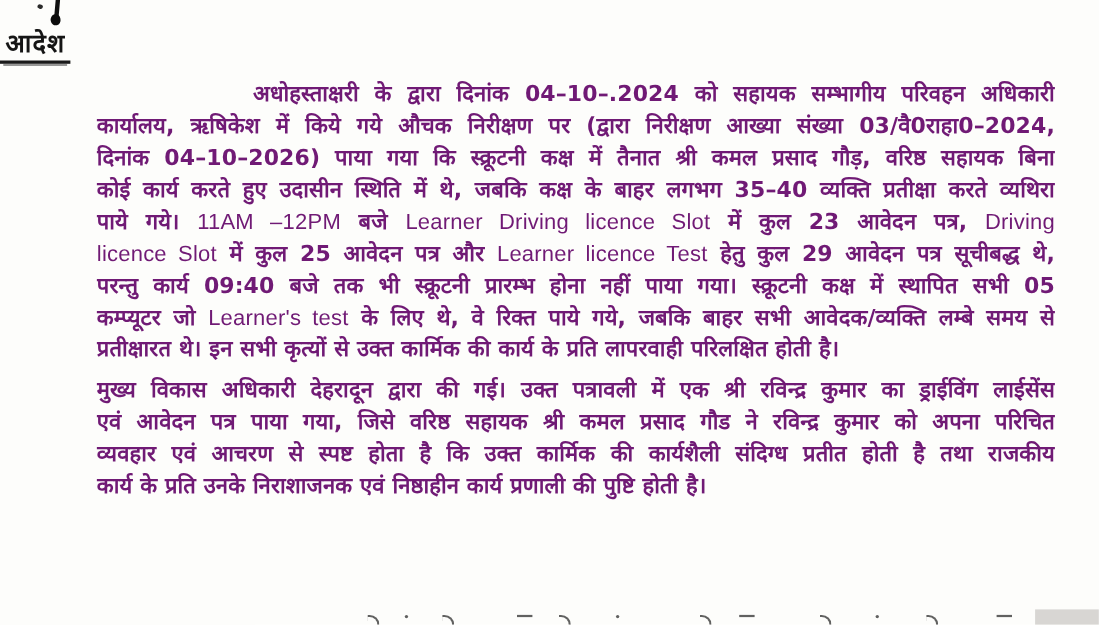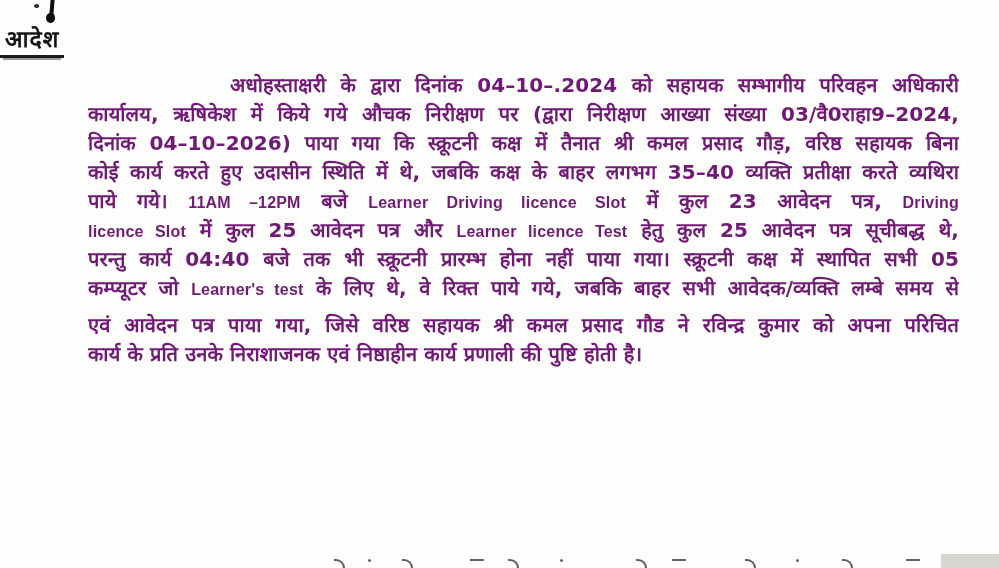--- a/index.html
+++ b/index.html
@@ -81,22 +81,22 @@
     white-space: normal;
     text-align: justify;
     text-align-last: justify;
   }
   .paragraph:nth-child(1) .line.first { text-indent: 142px; }
   .paragraph:nth-child(2) .line.first { text-indent: 120px; }
 
   .seg-dev { font-family: "DejaVu Sans", sans-serif; }
   .seg-lat {
     font-family: "Liberation Sans", "DejaVu Sans", sans-serif;
-    font-weight: 700;
-    font-size: 16px;
+    font-weight: 400;
+    font-size: 20px;
     letter-spacing: 0.2px;
   }
 
   
   .cutoff {
     position: absolute;
     left: 0; top: 556px;
     width: 999px; height: 12px;
     overflow: hidden;
     pointer-events: none;
@@ -137,30 +137,33 @@
 
   <span class="mark-dot"></span>
   <span class="mark-stroke"></span>
   <span class="mark-blob"></span>
 
   <h1 class="title"><span class="title-text">आदेश</span></h1>
 
   <div class="doc-body">
       <div class="paragraph">
         <div class="line first fill"><span class="seg-dev">अधोहस्ताक्षरी के द्वारा दिनांक 04–10–.2024 को सहायक सम्भागीय परिवहन अधिकारी</span></div>
-        <div class="line fill"><span class="seg-dev">कार्यालय, ऋषिकेश में किये गये औचक निरीक्षण पर (द्वारा निरीक्षण आख्या संख्या 03/वै0राहा9–2024,</span></div>
+        <div class="line fill"><span class="seg-dev">कार्यालय, ऋषिकेश में किये गये औचक निरीक्षण पर (द्वारा निरीक्षण आख्या संख्या 03/वै0राहा0–2024,</span></div>
         <div class="line fill"><span class="seg-dev">दिनांक 04–10–2026)  पाया गया कि स्क्रूटनी कक्ष में तैनात श्री कमल प्रसाद गौड़, वरिष्ठ सहायक बिना</span></div>
         <div class="line fill"><span class="seg-dev">कोई कार्य करते हुए उदासीन स्थिति में थे, जबकि कक्ष के बाहर लगभग 35–40 व्यक्ति प्रतीक्षा करते व्यथिरा</span></div>
         <div class="line fill"><span class="seg-dev">पाये गये। </span><span class="seg-lat">11AM –12PM</span><span class="seg-dev"> बजे </span><span class="seg-lat">Learner Driving licence Slot</span><span class="seg-dev"> में कुल 23 आवेदन पत्र, </span><span class="seg-lat">Driving</span></div>
-        <div class="line fill"><span class="seg-lat">licence Slot</span><span class="seg-dev"> में कुल 25 आवेदन पत्र और </span><span class="seg-lat">Learner licence Test</span><span class="seg-dev"> हेतु कुल 25 आवेदन पत्र सूचीबद्ध थे,</span></div>
-        <div class="line fill"><span class="seg-dev">परन्तु कार्य 04:40 बजे तक भी स्क्रूटनी प्रारम्भ होना नहीं पाया गया। स्क्रूटनी कक्ष में स्थापित सभी 05</span></div>
+        <div class="line fill"><span class="seg-lat">licence Slot</span><span class="seg-dev"> में कुल 25 आवेदन पत्र और </span><span class="seg-lat">Learner licence Test</span><span class="seg-dev"> हेतु कुल 29 आवेदन पत्र सूचीबद्ध थे,</span></div>
+        <div class="line fill"><span class="seg-dev">परन्तु कार्य 09:40 बजे तक भी स्क्रूटनी प्रारम्भ होना नहीं पाया गया। स्क्रूटनी कक्ष में स्थापित सभी 05</span></div>
         <div class="line fill"><span class="seg-dev">कम्प्यूटर जो </span><span class="seg-lat">Learner's test</span><span class="seg-dev"> के लिए थे, वे रिक्त पाये गये, जबकि बाहर सभी आवेदक/व्यक्ति लम्बे समय से</span></div>
+        <div class="line"><span class="seg-dev">प्रतीक्षारत थे। इन सभी कृत्यों से उक्त कार्मिक की कार्य के प्रति लापरवाही परिलक्षित होती है।</span></div>
       </div>
       <div class="paragraph">
+        <div class="line fill"><span class="seg-dev">मुख्य विकास अधिकारी देहरादून द्वारा की गई। उक्त पत्रावली में एक श्री रविन्द्र कुमार का ड्राईविंग लाईसेंस</span></div>
         <div class="line fill"><span class="seg-dev">एवं आवेदन पत्र पाया गया, जिसे वरिष्ठ सहायक श्री कमल प्रसाद गौड ने रविन्द्र कुमार को अपना परिचित</span></div>
+        <div class="line fill"><span class="seg-dev">व्यवहार एवं आचरण से स्पष्ट होता है कि उक्त कार्मिक की कार्यशैली संदिग्ध प्रतीत होती है तथा राजकीय</span></div>
         <div class="line"><span class="seg-dev">कार्य के प्रति उनके निराशाजनक एवं निष्ठाहीन कार्य प्रणाली की पुष्टि होती है।</span></div>
       </div>
     </div>
 
   <div class="cutoff">
     <i style="left:334px"></i>
     <i style="left:368px" class="dotm"></i>
     <i style="left:402px"></i>
     <i style="left:470px" class="flat"></i>
     <i style="left:508px"></i>

